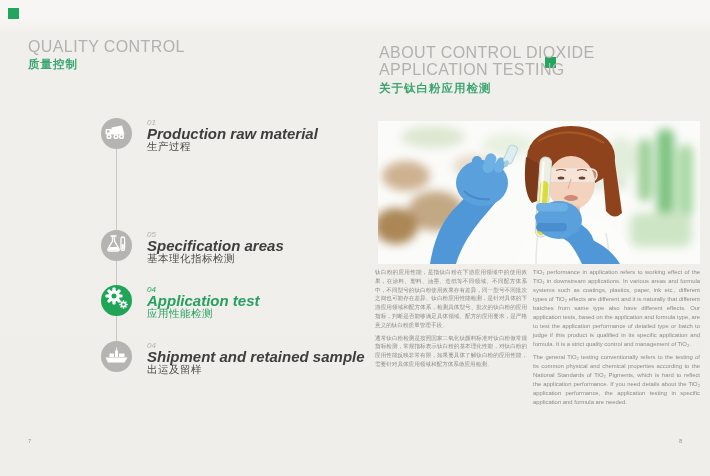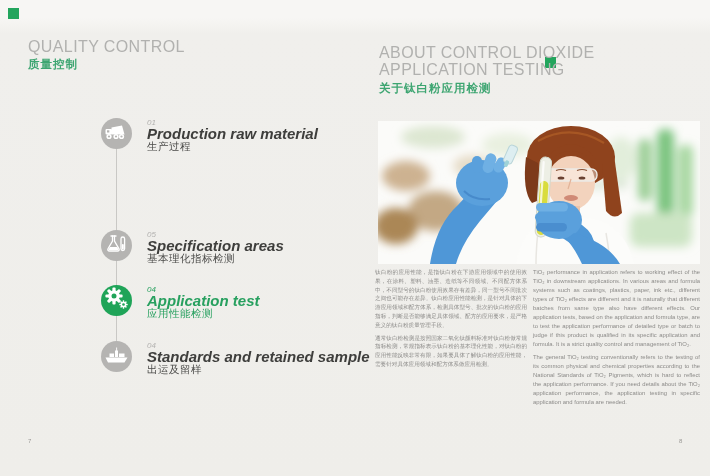--- a/index.html
+++ b/index.html
@@ -145,21 +145,21 @@
             <rect x="8.5" y="14.5" width="4.5" height="3.5"></rect>
             <rect x="14" y="11.5" width="3" height="6.5"></rect>
             <rect x="18" y="14.5" width="5.5" height="3.5"></rect>
             <rect x="15.2" y="8.5" width="0.9" height="3.5"></rect>
           </g>
         </svg>
       </span>
     </div>
     <div class="step-text">
       <div class="step-num">04</div>
-      <div class="step-en">Standards and retained sample</div>
+      <div class="step-en">Shipment and retained sample</div>
       <div class="step-zh">出运及留样</div>
     </div>
   </div>
 
   <div class="pageno pn-left">7</div>
 
   <div class="title rt-title1">ABOUT CONTROL DIOXIDE</div>
   <div class="title rt-title2">APPLICATION TESTING</div>
   <div class="subtitle rt-sub">关于钛白粉应用检测</div>
 

